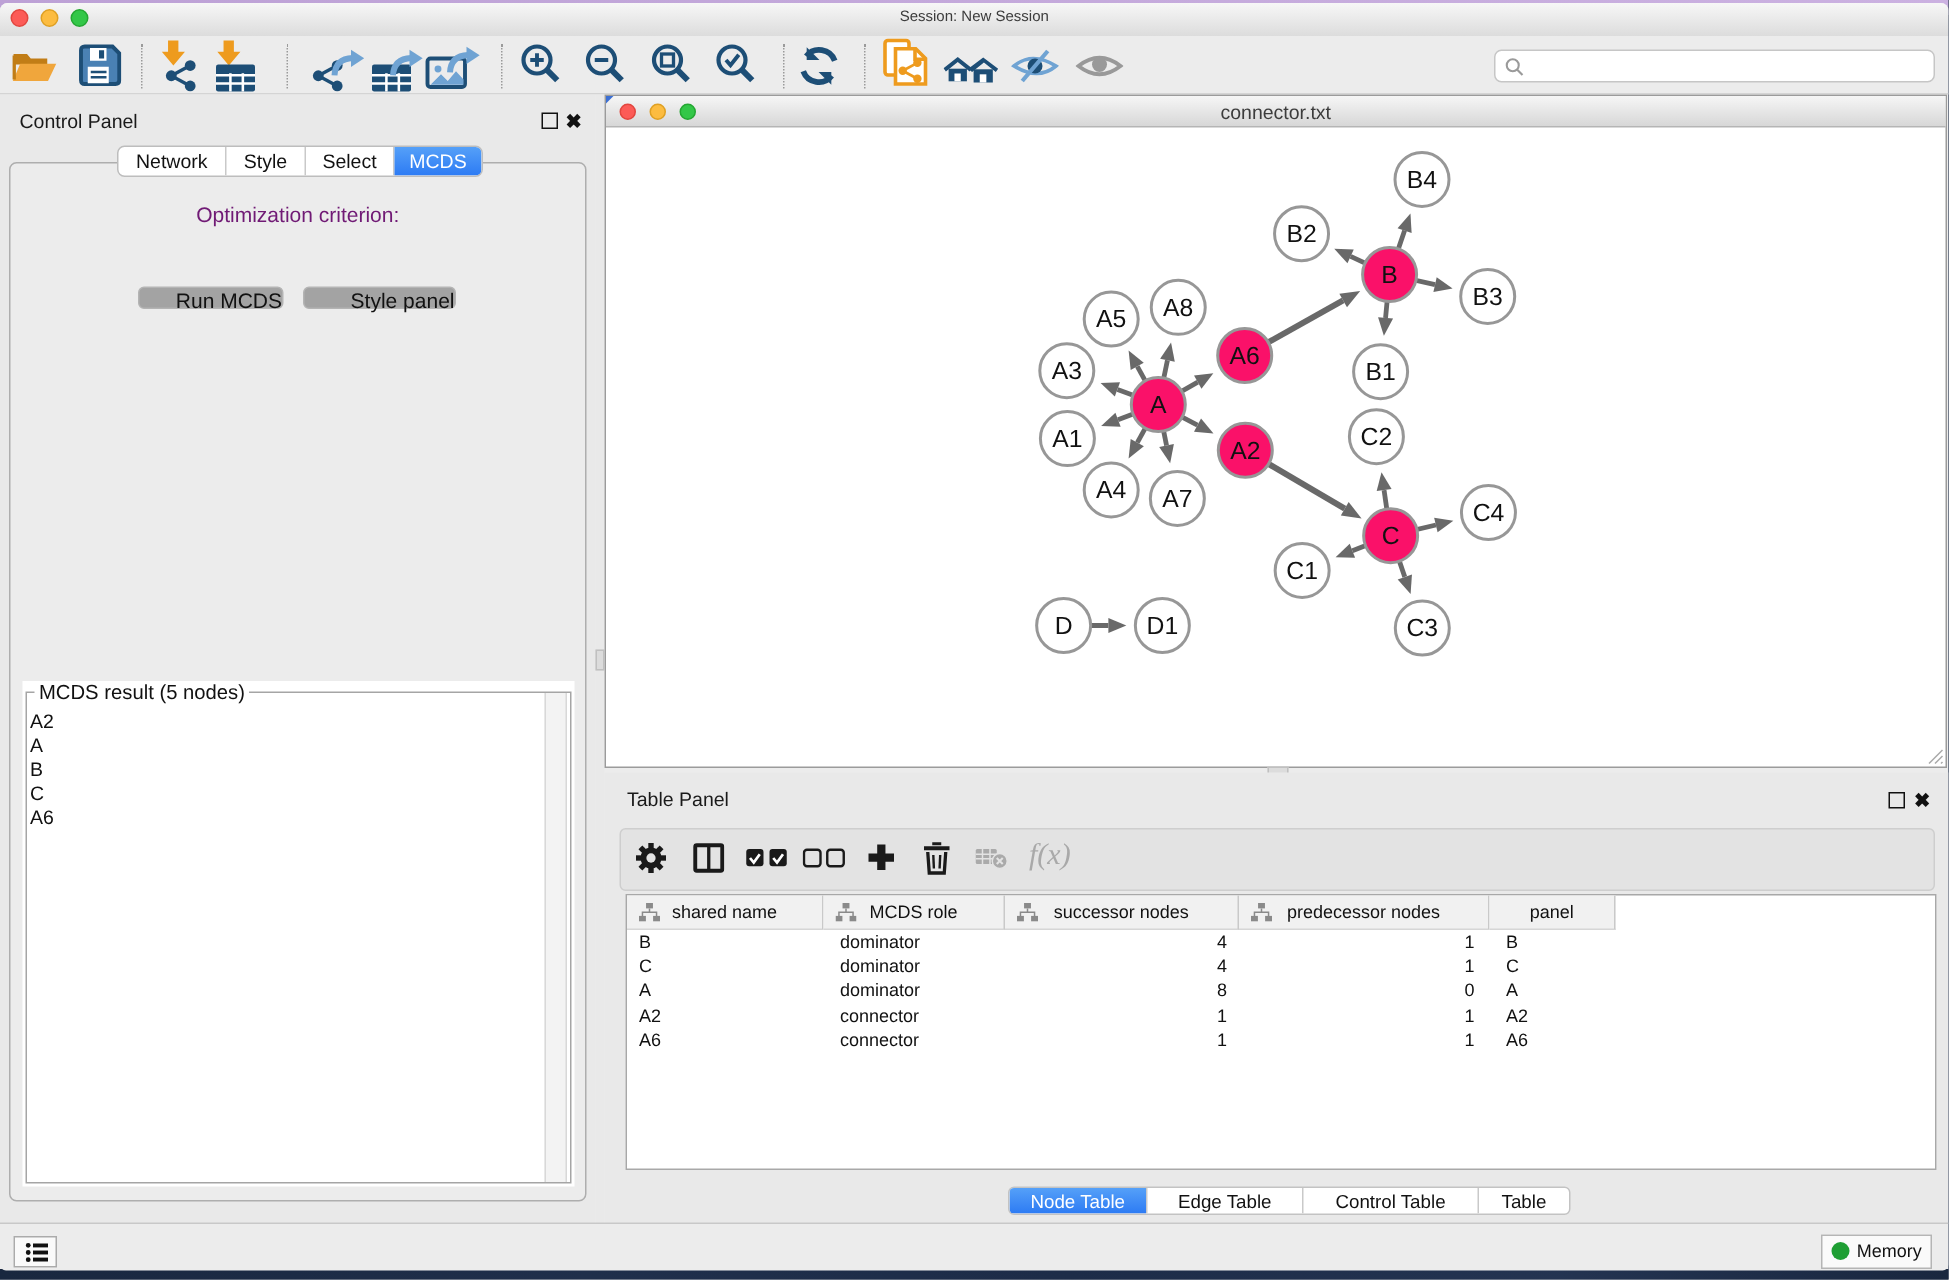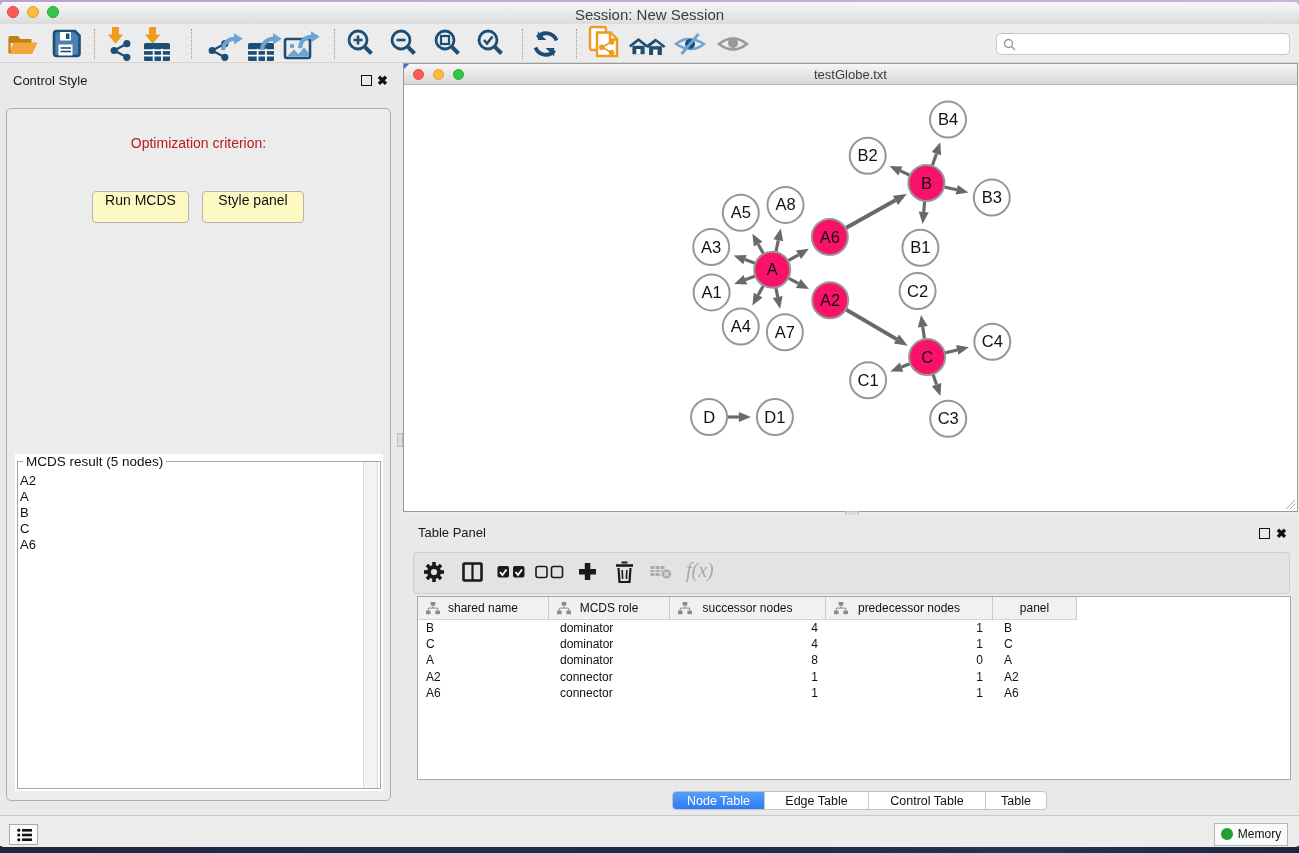--- a/index.html
+++ b/index.html
@@ -5,39 +5,39 @@
 body{position:relative;background:linear-gradient(90deg,#19273f,#26375355 30%,#1d2c48 55%,#2a3b5a88 80%,#19273f) #1c2b47}
 .abs{position:absolute}
 #desktop-top{left:0;top:0;width:1299px;height:10px;background:linear-gradient(90deg,#bda1d6,#cbb1e1)}
 #win{left:0;top:2px;width:1299px;height:845px;background:#ececec;border-radius:5px 5px 4px 4px}
 
 #titlebar{left:0;top:2px;width:1299px;height:22px;background:linear-gradient(#f7f7f7,#dcdcdc);border-radius:5px 5px 0 0}
 .tl{width:12px;height:12px;border-radius:50%;top:4px}
 #tl-r{left:7px;background:#fc5b57;border:1px solid #e2463f}
 #tl-y{left:27px;background:#fcbc40;border:1px solid #dfa023}
 #tl-g{left:47px;background:#33c748;border:1px solid #24a732}
-#wtitle{left:0;top:4px;width:1299px;text-align:center;font-size:15px;color:#3c3c3c}
+#wtitle{left:0;top:4px;width:1299px;text-align:center;font-size:10px;color:#3c3c3c}
 
 #toolbar{left:0;top:24px;width:1299px;height:39px;background:#ececec;border-bottom:1px solid #d4d4d4}
 .sep{top:5px;width:1px;height:30px;border-left:1px dotted #9a9a9a}
 #search{left:996px;top:9px;width:294px;height:22px;background:#fff;border:1px solid #c6c6c6;border-radius:5px}
 
 #leftdock{left:0;top:63px;width:397px;height:752px;background:#e9e9e9}
 #cp-title{left:13px;top:10px;font-size:13px;color:#1a1a1a}
 .float-ic{width:11px;height:11px;border:1.5px solid #111}
 .close-x{font-size:13px;font-weight:bold;color:#111}
 #cp-box{left:6px;top:45px;width:385px;height:693px;border:1px solid #aeaeae;border-radius:5px;background:#ececec}
 #tabs{left:78px;top:34px;height:21px;display:flex;font-size:13px;background:#fff;border:1px solid #bdbdbd;border-radius:5px;overflow:hidden}
 .tab{line-height:20px;color:#111;border-right:1px solid #c9c9c9;text-align:center}
 .tab:last-child{border-right:none}
 .tab.sel{background:linear-gradient(#55a0f8,#2d7bf4);color:#fff}
-#optlabel{left:6px;top:72px;width:385px;text-align:center;font-size:14px;color:#b91c1c}
+#optlabel{left:6px;top:72px;width:385px;text-align:center;font-size:14px;color:#701a75}
 #selbox{left:43px;top:95px;width:310px;height:21px;background:#fff;border:1px solid #b4b4b4;border-radius:4px;font-size:14px;color:#111;line-height:19px;padding-left:8px}
 #stepper{right:-2px;top:-1px;width:17px;height:21px;background:linear-gradient(#47a0f8,#1567ef);border-radius:4px 4px 4px 4px}
-.btn{height:32px;background:#fef9c3;border:1px solid #b4b4b4;border-radius:4px;font-size:14px;color:#111;text-align:center;line-height:17px}
+.btn{height:15px;background:#a3a3a3;border:1px solid #b4b4b4;border-radius:4px;font-size:14px;color:#111;text-align:right;line-height:17px}
 #btn-run{left:92px;top:128px;width:97px}
 #btn-close{left:202px;top:128px;width:102px}
 #mcds-white{left:15px;top:391px;width:368px;height:337px;background:#fff}
 #mcds-border{left:17px;top:398px;width:364px;height:328px;border:1px solid #a5a5a5}
 #mcds-legend{left:23px;top:391px;background:#fff;padding:0 3px;font-size:13.5px;color:#111}
 #mcds-list{left:20px;top:410px;font-size:13px;color:#111;line-height:16.1px}
 #mcds-scroll{left:363px;top:399px;width:15px;height:326px;background:#f3f3f3;border-left:1px solid #d8d8d8;border-right:1px solid #d8d8d8}
 
 #vsplit{left:397px;top:63px;width:6px;height:752px;background:#e9e9e9}
 #vhandle{left:397px;top:433px;width:6px;height:14px;background:#dcdcdc;border:1px solid #c0c0c0}
@@ -206,41 +206,47 @@
       <path d="M2 14 q14-11 28 0 q-14 11 -28 0 z" fill="none" stroke="#999" stroke-width="2.6"></path>
       <circle cx="16" cy="13" r="5" fill="#999"></circle>
     </svg>
     <div class="abs" id="search"></div>
     <svg class="abs" style="left:1003px;top:14px" width="14" height="14">
       <circle cx="5.5" cy="5.5" r="4" stroke="#9a9a9a" stroke-width="1.4" fill="none"></circle>
       <line x1="8.5" y1="8.5" x2="12" y2="12" stroke="#9a9a9a" stroke-width="1.4"></line>
     </svg>
   </div>
 <div class="abs" id="leftdock">
-  <div class="abs" id="cp-title">Control Style</div>
+  <div class="abs" id="cp-title">Control Panel</div>
   <div class="abs float-ic" style="left:361px;top:12px"></div>
   <div class="abs close-x" style="left:377px;top:10px">✖</div>
   <div class="abs" id="cp-box"></div>
+  <div class="abs" id="tabs">
+      <div class="tab" style="width:72px">Network</div>
+      <div class="tab" style="width:53px">Style</div>
+      <div class="tab" style="width:59px">Select</div>
+      <div class="tab sel" style="width:58px">MCDS</div>
+    </div>
   <div class="abs" id="optlabel">Optimization criterion:</div>
   <div class="abs btn" id="btn-run">Run MCDS</div>
   <div class="abs btn" id="btn-close">Style panel</div>
   <div class="abs" id="mcds-white"></div>
   <div class="abs" id="mcds-border"></div>
   <div class="abs" id="mcds-legend">MCDS result (5 nodes)</div>
   <div class="abs" id="mcds-list">A2<br>A<br>B<br>C<br>A6</div>
   <div class="abs" id="mcds-scroll"></div>
 </div>
 <div class="abs" id="vsplit"></div>
 <div class="abs" id="vhandle"></div>
 <div class="abs" id="netwin">
   <div class="abs" id="nw-title">
     <div class="abs tl2" id="nt-r"></div>
       <div class="abs tl2" id="nt-y"></div>
       <div class="abs tl2" id="nt-g"></div>
-    <div class="abs" id="nw-text">testGlobe.txt</div>
+    <div class="abs" id="nw-text">connector.txt</div>
   </div>
   <div class="abs" id="bluecorner"></div>
   <svg class="abs" style="left:0;top:21px" width="893" height="426" viewBox="0 0 893 426">
 <line x1="368.2" y1="184.7" x2="354.2" y2="159.2" stroke="#696969" stroke-width="3.2"></line>
 <polygon points="348.4,148.7 358.5,156.8 349.8,161.6" fill="#696969"></polygon>
 <line x1="368.2" y1="184.7" x2="374.3" y2="155.2" stroke="#696969" stroke-width="3.2"></line>
 <polygon points="376.7,143.4 379.2,156.2 369.4,154.2" fill="#696969"></polygon>
 <line x1="368.2" y1="184.7" x2="341.0" y2="174.6" stroke="#696969" stroke-width="3.2"></line>
 <polygon points="329.7,170.4 342.7,169.9 339.2,179.3" fill="#696969"></polygon>
 <line x1="368.2" y1="184.7" x2="341.3" y2="194.8" stroke="#696969" stroke-width="3.2"></line>

